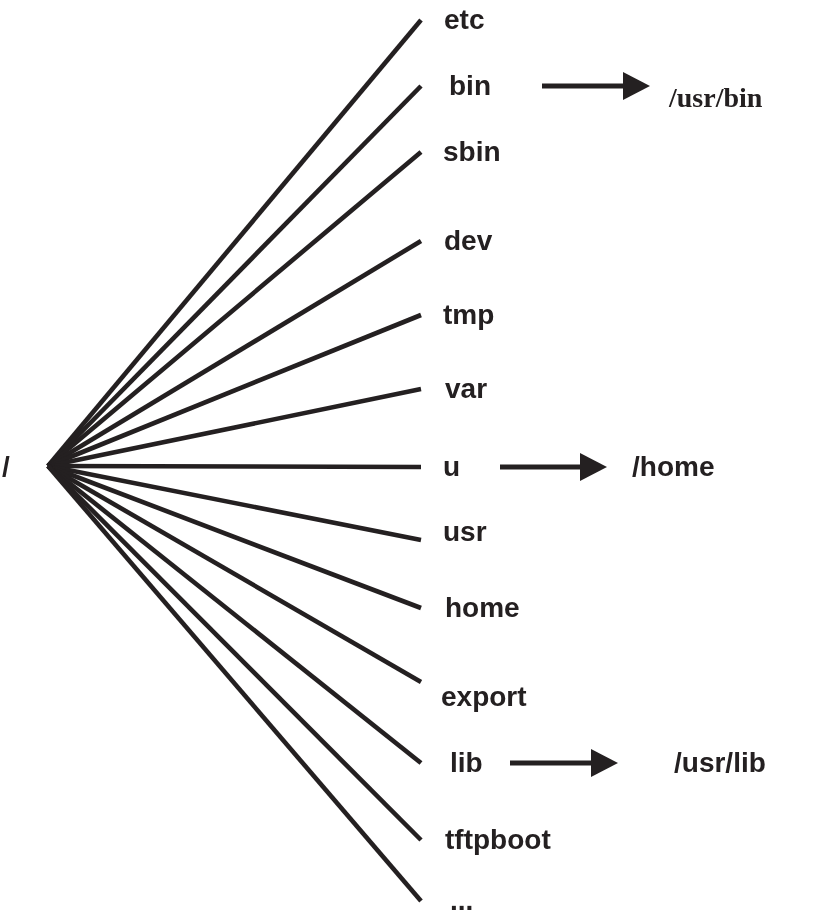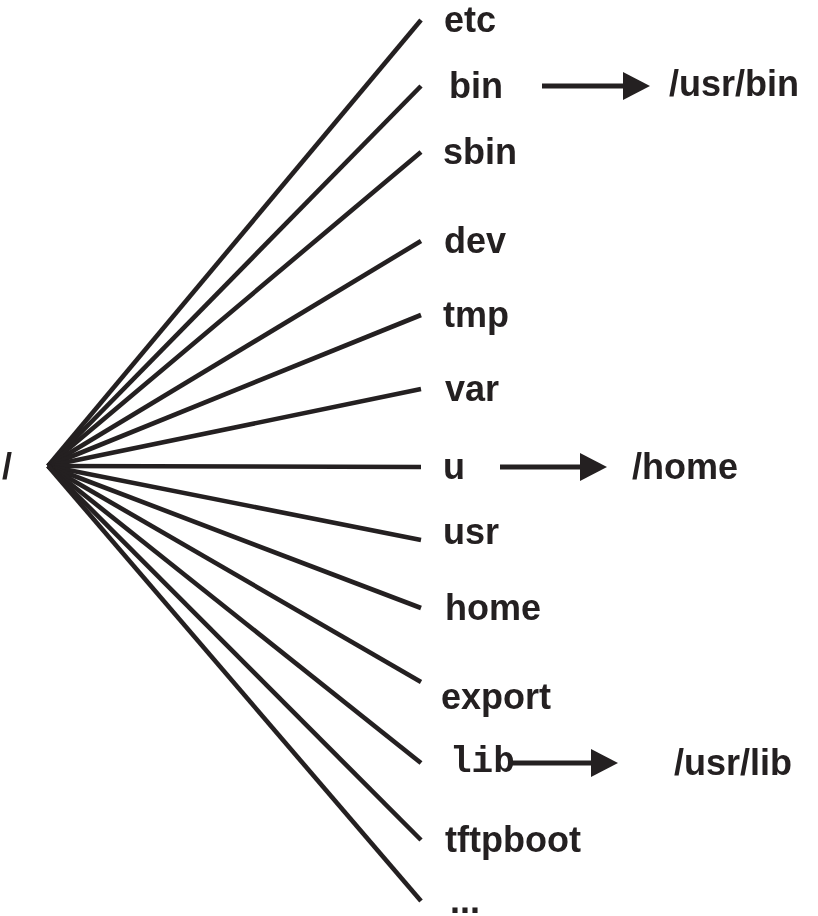--- a/index.html
+++ b/index.html
@@ -29,21 +29,21 @@
     stroke-linecap: butt;
   }
   .head {
     fill: var(--ink);
     stroke: none;
   }
   .dir-label, .root-label, .target-label {
     position: absolute;
     transform: translateY(-50%);
     font-weight: bold;
-    font-size: 36px;
+    font-size: 28px;
     line-height: 1;
     color: var(--ink);
     white-space: nowrap;
   }
 </style>
 </head>
 <body>
 
 <div class="stage">
   <svg class="fan" id="fan-svg" viewBox="0 0 818 916" xmlns="http://www.w3.org/2000/svg">
@@ -64,28 +64,28 @@
       <line x1="48" y1="466" x2="421" y2="763" class="edge"></line>
       <line x1="510" y1="763" x2="596" y2="763" class="shaft"></line>
       <polygon points="618,763 591,749 591,777" class="head"></polygon>
       <line x1="48" y1="466" x2="421" y2="840" class="edge"></line>
       <line x1="48" y1="466" x2="421" y2="901" class="edge"></line>
     </svg>
   <div class="root-label" id="root-label" style="left: 2px; top: 467px;">/</div>
   <div id="labels-layer">
       <div class="dir-label" style="left: 444px; top: 20px;">etc</div>
       <div class="dir-label" style="left: 449px; top: 86px;">bin</div>
-      <div class="target-label" style="left: 669px; top: 84px;">/usr/bin</div>
+      <div class="target-label" style="left: 669px; top: 98px; font-family: Liberation Serif, serif;">/usr/bin</div>
       <div class="dir-label" style="left: 443px; top: 152px;">sbin</div>
       <div class="dir-label" style="left: 444px; top: 241px;">dev</div>
       <div class="dir-label" style="left: 443px; top: 315px; text-align: right;">tmp</div>
       <div class="dir-label" style="left: 445px; top: 389px;">var</div>
       <div class="dir-label" style="left: 443px; top: 467px;">u</div>
       <div class="target-label" style="left: 632px; top: 467px;">/home</div>
       <div class="dir-label" style="left: 443px; top: 532px;">usr</div>
       <div class="dir-label" style="left: 445px; top: 608px; text-align: right;">home</div>
       <div class="dir-label" style="left: 441px; top: 682px; margin-top: 15px;">export</div>
-      <div class="dir-label" style="left: 450px; top: 763px; font-family: Liberation Mono, monospace;">lib</div>
+      <div class="dir-label" style="left: 450px; top: 763px;">lib</div>
       <div class="target-label" style="left: 638px; top: 763px; margin-left: 36px;">/usr/lib</div>
       <div class="dir-label" style="left: 445px; top: 840px; text-align: center;">tftpboot</div>
       <div class="dir-label" style="left: 450px; top: 901px;">...</div>
     </div>
 </div>
 
 </body></html>

